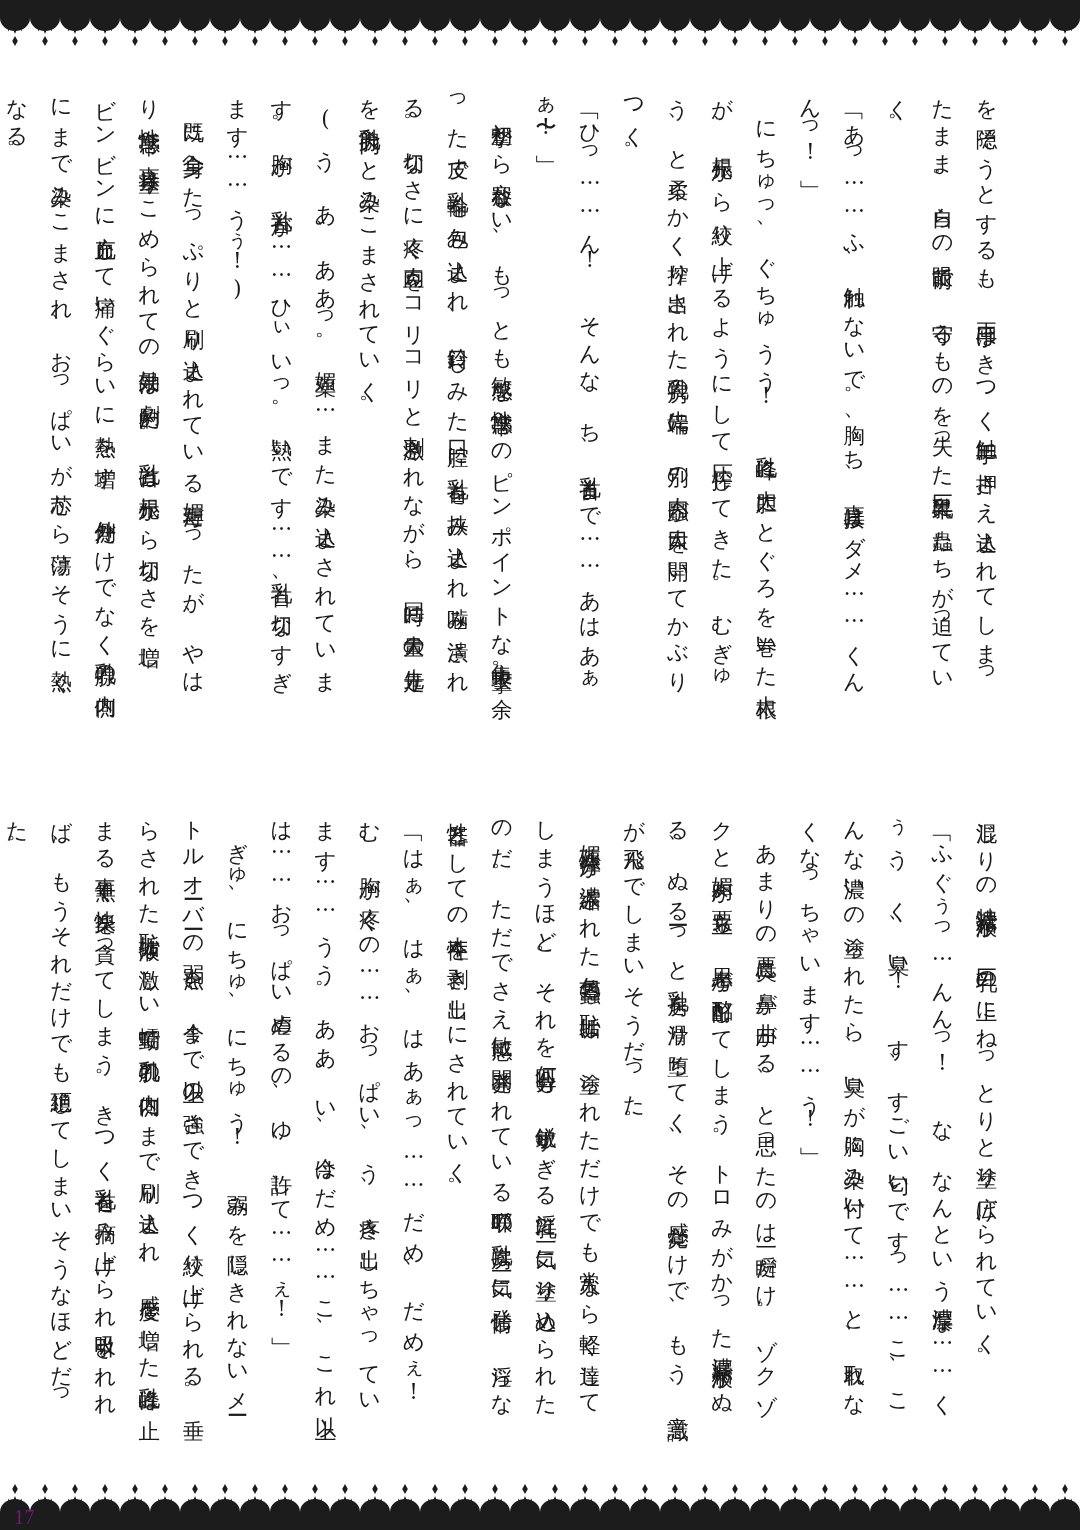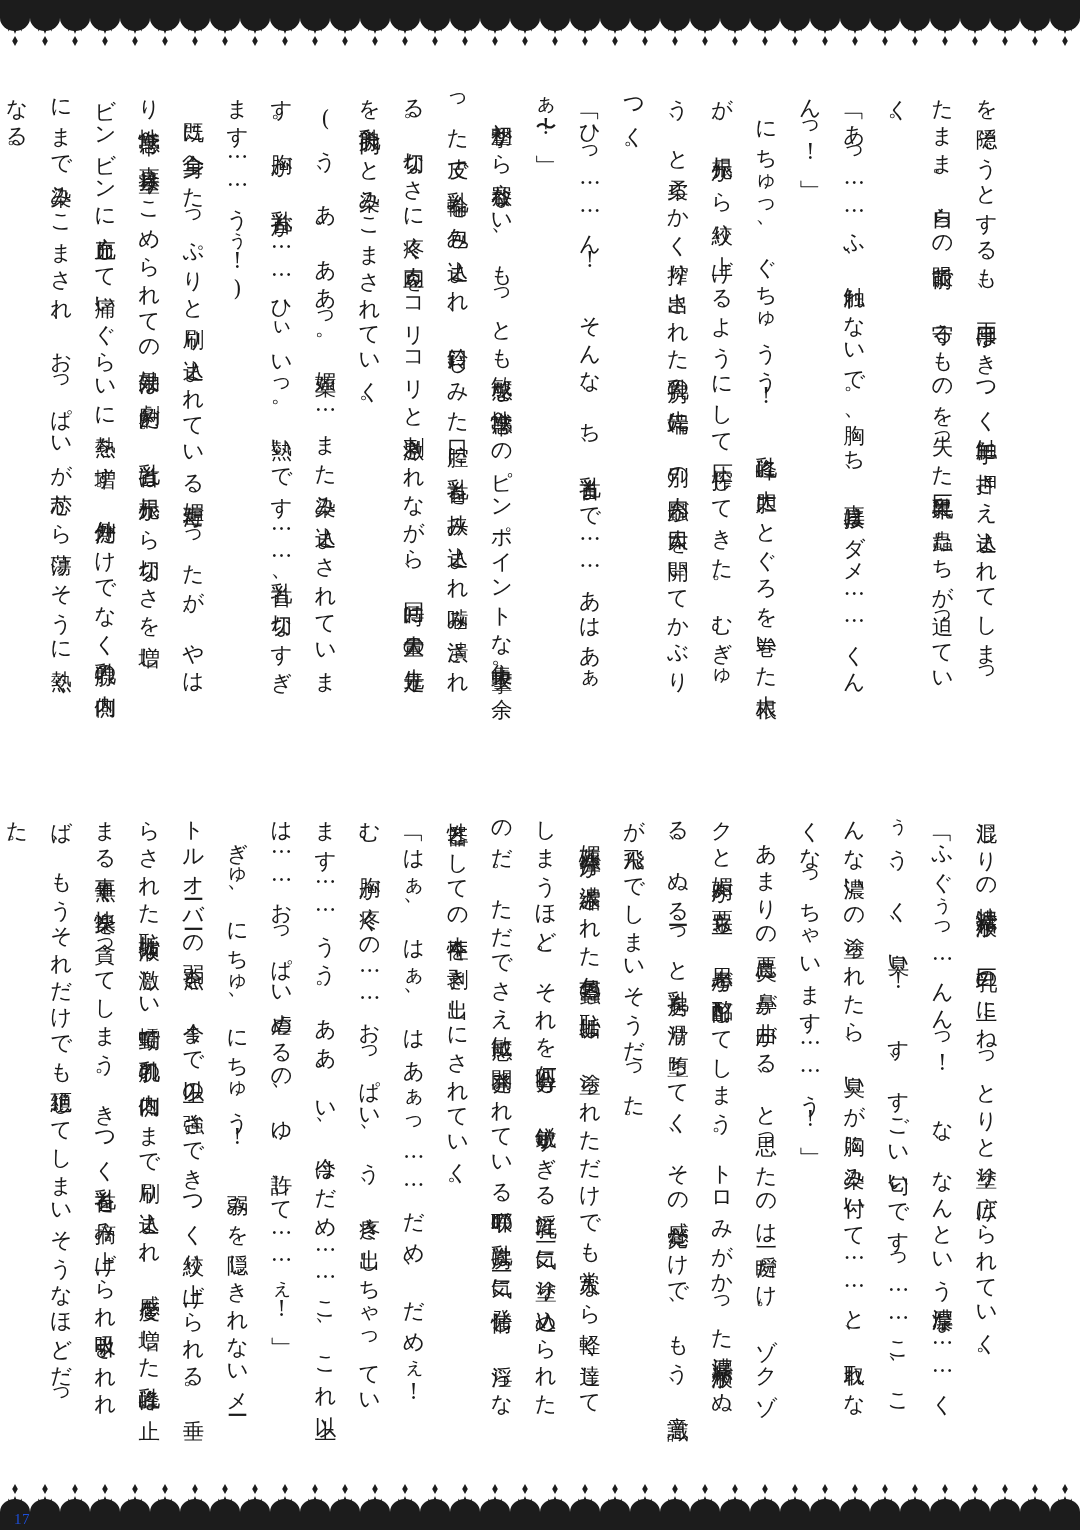--- a/index.html
+++ b/index.html
@@ -27,22 +27,22 @@
   .border-top    { top: 0;  height: 56px; }
   .border-bottom { bottom: 0; height: 56px; }
 
   .border-band svg { display: block; }
 
   
   .page-number {
     position: absolute;
     left: 14px;
     bottom: 3px;
-    color: #1d4ed8;
-    font-size: 15px;
+    color: #701a75;
+    font-size: 20px;
     font-family: "Liberation Serif", "DejaVu Serif", serif;
     letter-spacing: 0.5px;
     line-height: 1;
     z-index: 5;
   }
 
   
   .text-block {
     position: absolute;
     writing-mode: vertical-rl;

